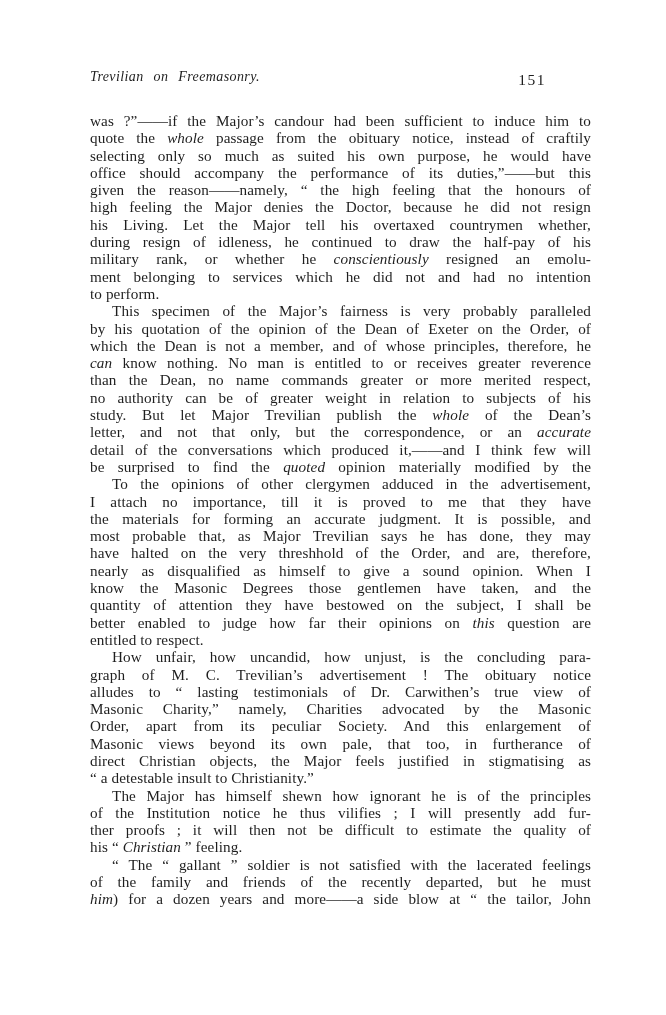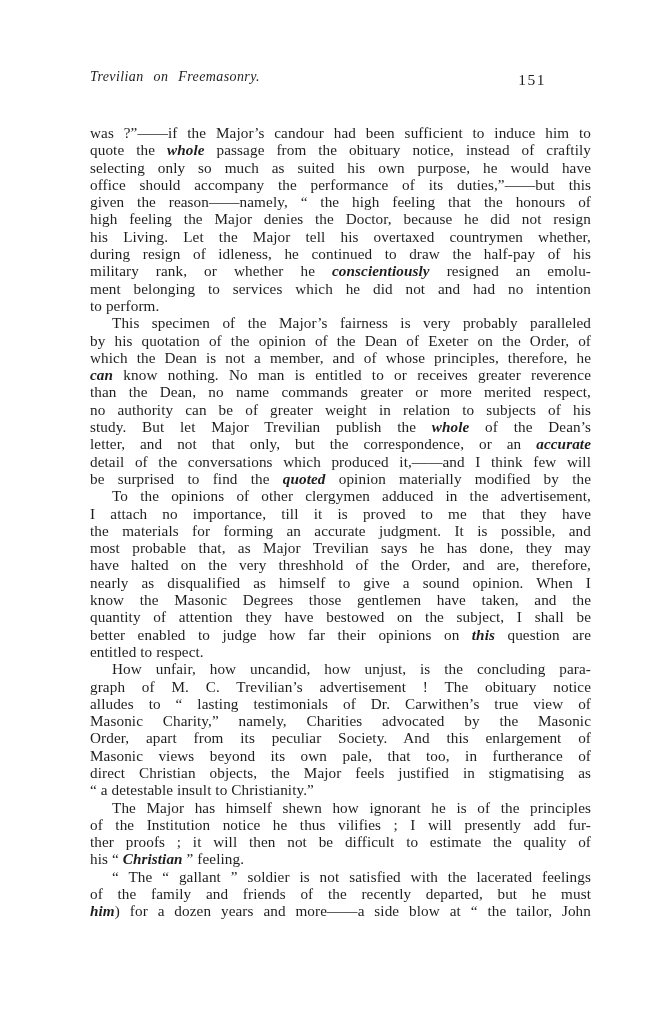--- a/index.html
+++ b/index.html
@@ -32,39 +32,39 @@
   .page-number{
     position:absolute;
     top:71px;left:502px;width:60px;
     text-align:center;
     font-size:15.5px;
     letter-spacing:1.5px;
     color:var(--ink);
   }
   .page-body{
     position:absolute;
-    top:124px;left:90px;width:501px;
+    top:112px;left:90px;width:501px;
     font-size:15.2px;
     line-height:17.3px;
     letter-spacing:0.1px;
   }
   .paragraph{margin:0;padding:0;}
   .tl{
     text-align:justify;
     text-align-last:justify;
     white-space:normal;
     height:17.3px;
     overflow:visible;
   }
   .tl.ind{text-indent:22px;}
   .tl.endpara{
     text-align:center;
     text-align-last:left;
   }
-  .tl i{font-style:italic;font-weight:bold;}
+  .tl i{font-style:italic;}
 </style>
 </head>
 <body>
 
 <div class="page">
   <div class="running-header">Trevilian on Freemasonry.</div>
   <div class="page-number">151</div>
   <div class="page-body">
       <div class="paragraph">
         <div class="tl">was ?”——if the Major’s candour had been sufficient to induce him to</div>

